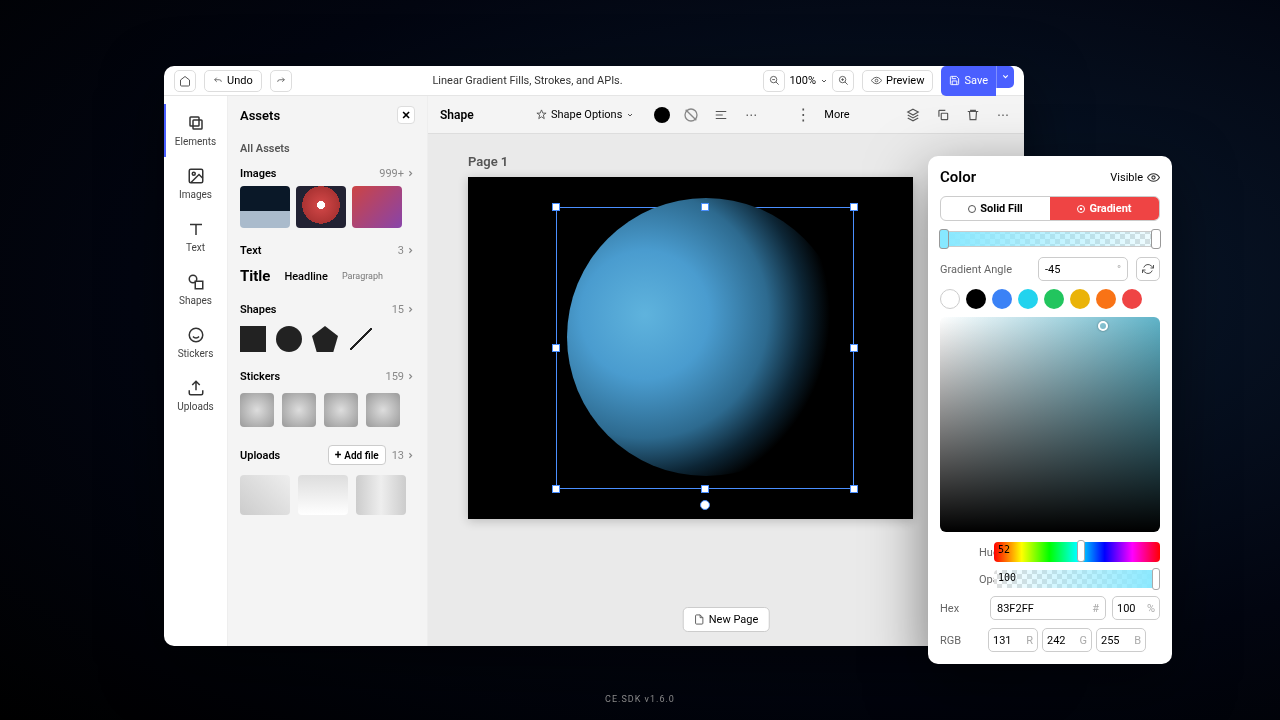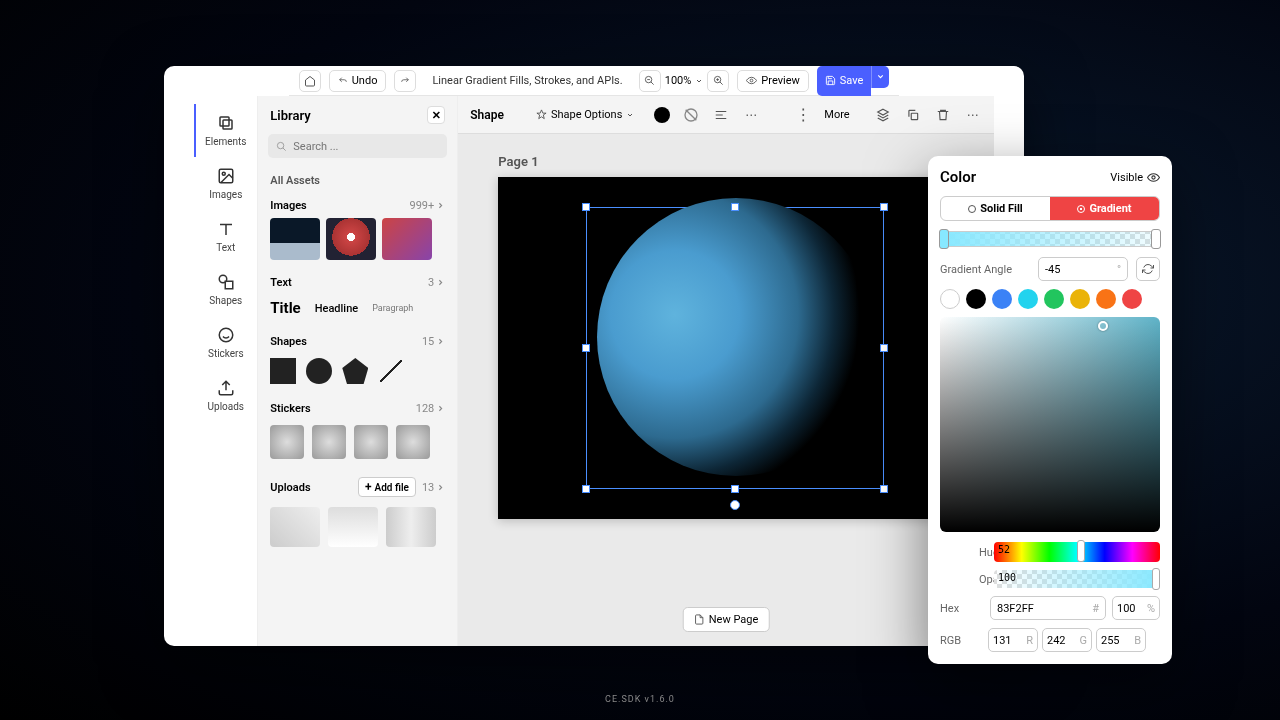--- a/index.html
+++ b/index.html
@@ -12,21 +12,20 @@
 .app-window {
   position: absolute;
   left: 164px; top: 66px;
   width: 860px; height: 580px;
   background: #fff;
   border-radius: 10px;
   box-shadow: 0 20px 60px rgba(0,0,0,0.5);
   display: flex;
   flex-direction: column;
   overflow: hidden;
-  align-items: center;
 }
 .top-bar {
   height: 30px;
   display: flex;
   align-items: center;
   padding: 0 10px;
   gap: 8px;
   border-bottom: 1px solid #e5e5e5;
   font-size: 11px;
 }
@@ -481,29 +480,22 @@
             <svg width="18" height="18" viewBox="0 0 24 24" fill="none" stroke="#333" stroke-width="2">
               <path d="M21 15v4a2 2 0 01-2 2H5a2 2 0 01-2-2v-4M17 8l-5-5-5 5M12 3v12"></path>
             </svg>
           </span>
         <span>Uploads</span>
       </div>
     </div>
 
     <div class="library-panel">
       <div class="lib-header">
-        <span>Library</span>
+        <span>Assets</span>
         <div class="close-btn">✕</div>
-      </div>
-      <div class="search-box">
-        <svg width="11" height="11" viewBox="0 0 24 24" fill="none" stroke="#999" stroke-width="2">
-            <circle cx="10" cy="10" r="7"></circle>
-            <path d="M21 21l-6-6"></path>
-          </svg>
-        <input placeholder="Search ..." style="">
       </div>
       <div class="lib-section">All Assets</div>
 
       <div class="lib-row">
         <span>Images</span>
         <span class="count">
             <span>999+</span>
         <svg width="9" height="9" viewBox="0 0 24 24" fill="none" stroke="#888" stroke-width="3">
               <path d="M9 6l6 6-6 6"></path>
             </svg>
@@ -542,21 +534,21 @@
       <div class="shape-row">
         <div class="shape-sq"></div>
         <div class="shape-ci"></div>
         <div class="shape-pe"></div>
         <div class="shape-li"></div>
       </div>
 
       <div class="lib-row">
         <span>Stickers</span>
         <span class="count">
-            <span>128</span>
+            <span>159</span>
         <svg width="9" height="9" viewBox="0 0 24 24" fill="none" stroke="#888" stroke-width="3">
               <path d="M9 6l6 6-6 6"></path>
             </svg>
           </span>
       </div>
       <div class="sticker-row">
         <div class="sticker"></div>
         <div class="sticker"></div>
         <div class="sticker"></div>
         <div class="sticker"></div>

